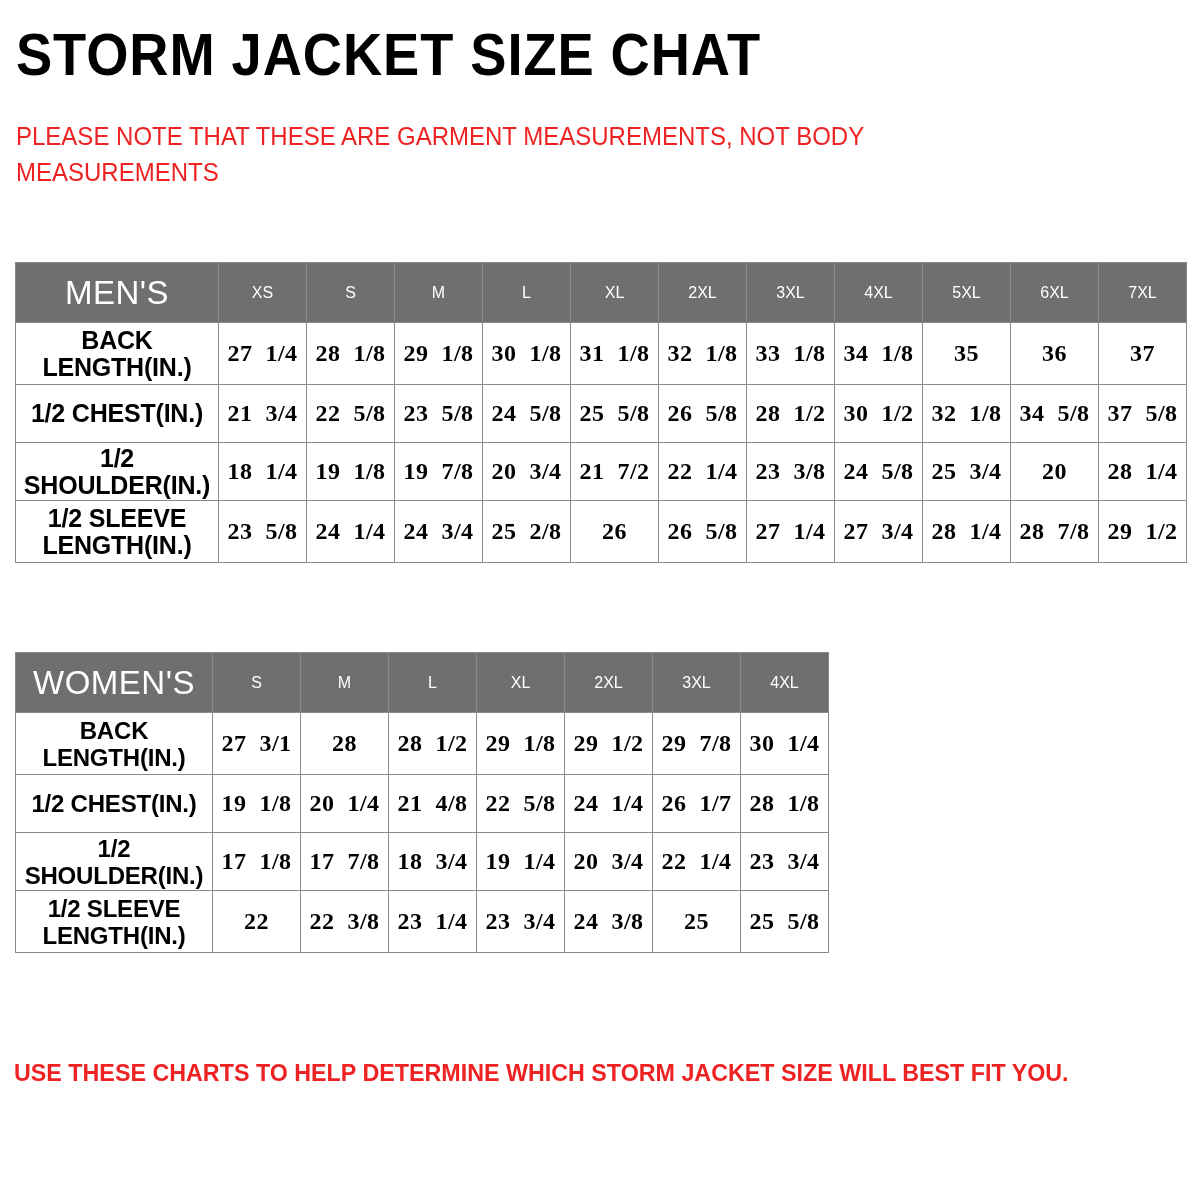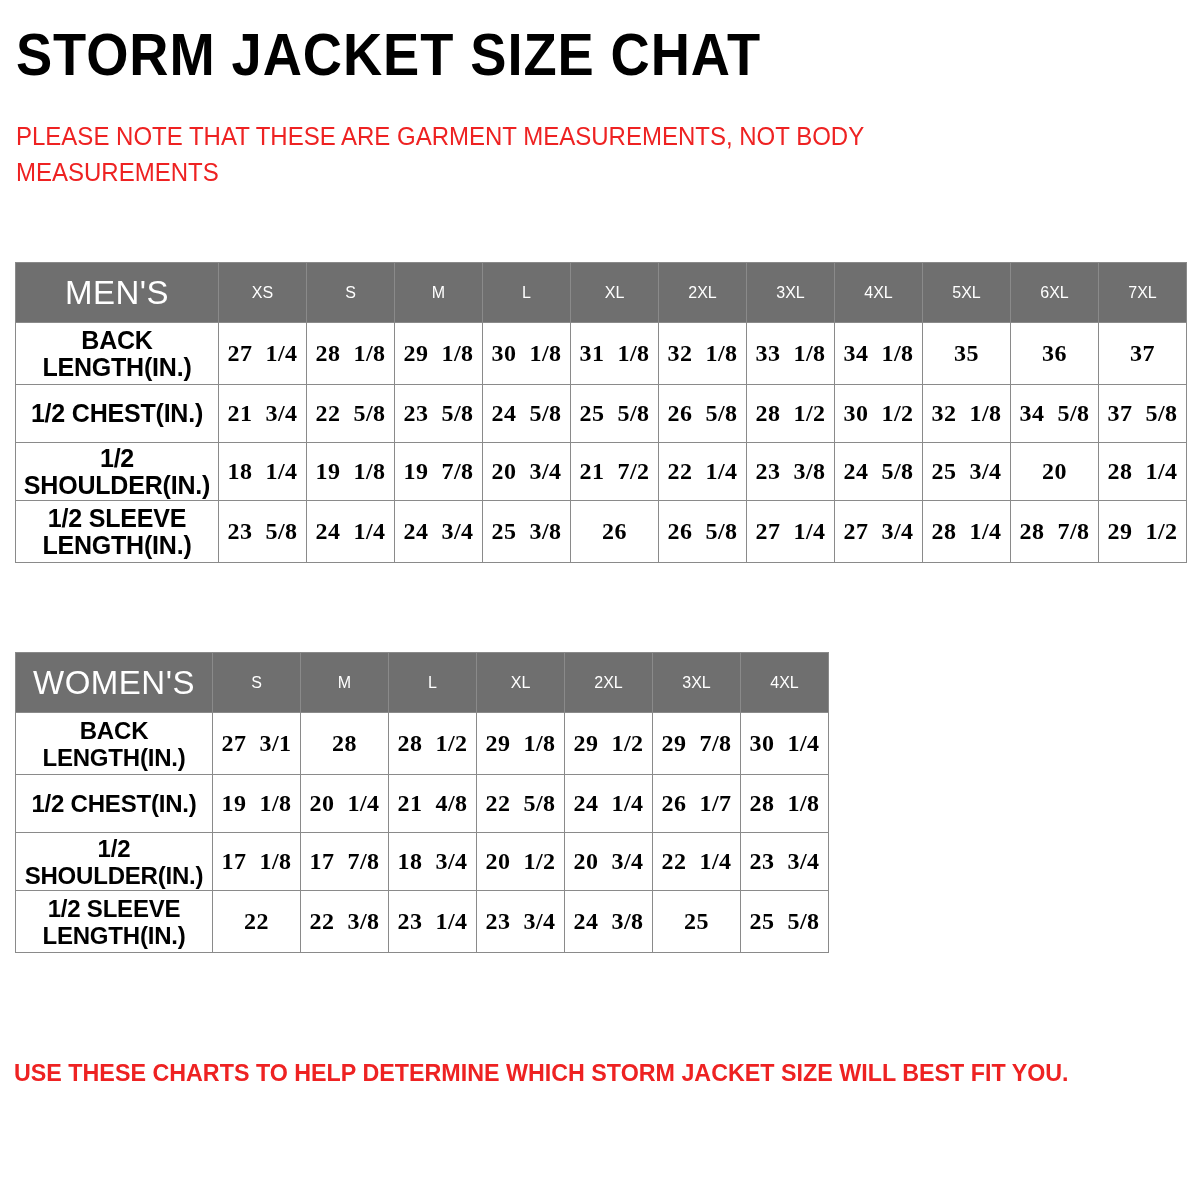--- a/index.html
+++ b/index.html
@@ -219,21 +219,21 @@
           <td class="val">25  3/4</td>
           <td class="val">20</td>
           <td class="val">28  1/4</td>
         </tr>
         <tr class="tall">
           <td class="rowlabel">1/2  SLEEVE
 LENGTH(IN.)</td>
           <td class="val">23  5/8</td>
           <td class="val">24  1/4</td>
           <td class="val">24  3/4</td>
-          <td class="val">25  3/8</td>
+          <td class="val">25  2/8</td>
           <td class="val">26</td>
           <td class="val">26  5/8</td>
           <td class="val">27  1/4</td>
           <td class="val">27  3/4</td>
           <td class="val">28  1/4</td>
           <td class="val">28  7/8</td>
           <td class="val">29  1/2</td>
         </tr>
       </tbody>
   </table>
@@ -281,21 +281,21 @@
           <td class="val">22  5/8</td>
           <td class="val">24  1/4</td>
           <td class="val">26  1/7</td>
           <td class="val">28  1/8</td>
         </tr>
         <tr>
           <td class="rowlabel">1/2  SHOULDER(IN.)</td>
           <td class="val">17  1/8</td>
           <td class="val">17  7/8</td>
           <td class="val">18  3/4</td>
-          <td class="val">20  1/2</td>
+          <td class="val">19  1/4</td>
           <td class="val">20  3/4</td>
           <td class="val">22  1/4</td>
           <td class="val">23  3/4</td>
         </tr>
         <tr class="tall">
           <td class="rowlabel">1/2  SLEEVE
 LENGTH(IN.)</td>
           <td class="val">22</td>
           <td class="val">22  3/8</td>
           <td class="val">23  1/4</td>

